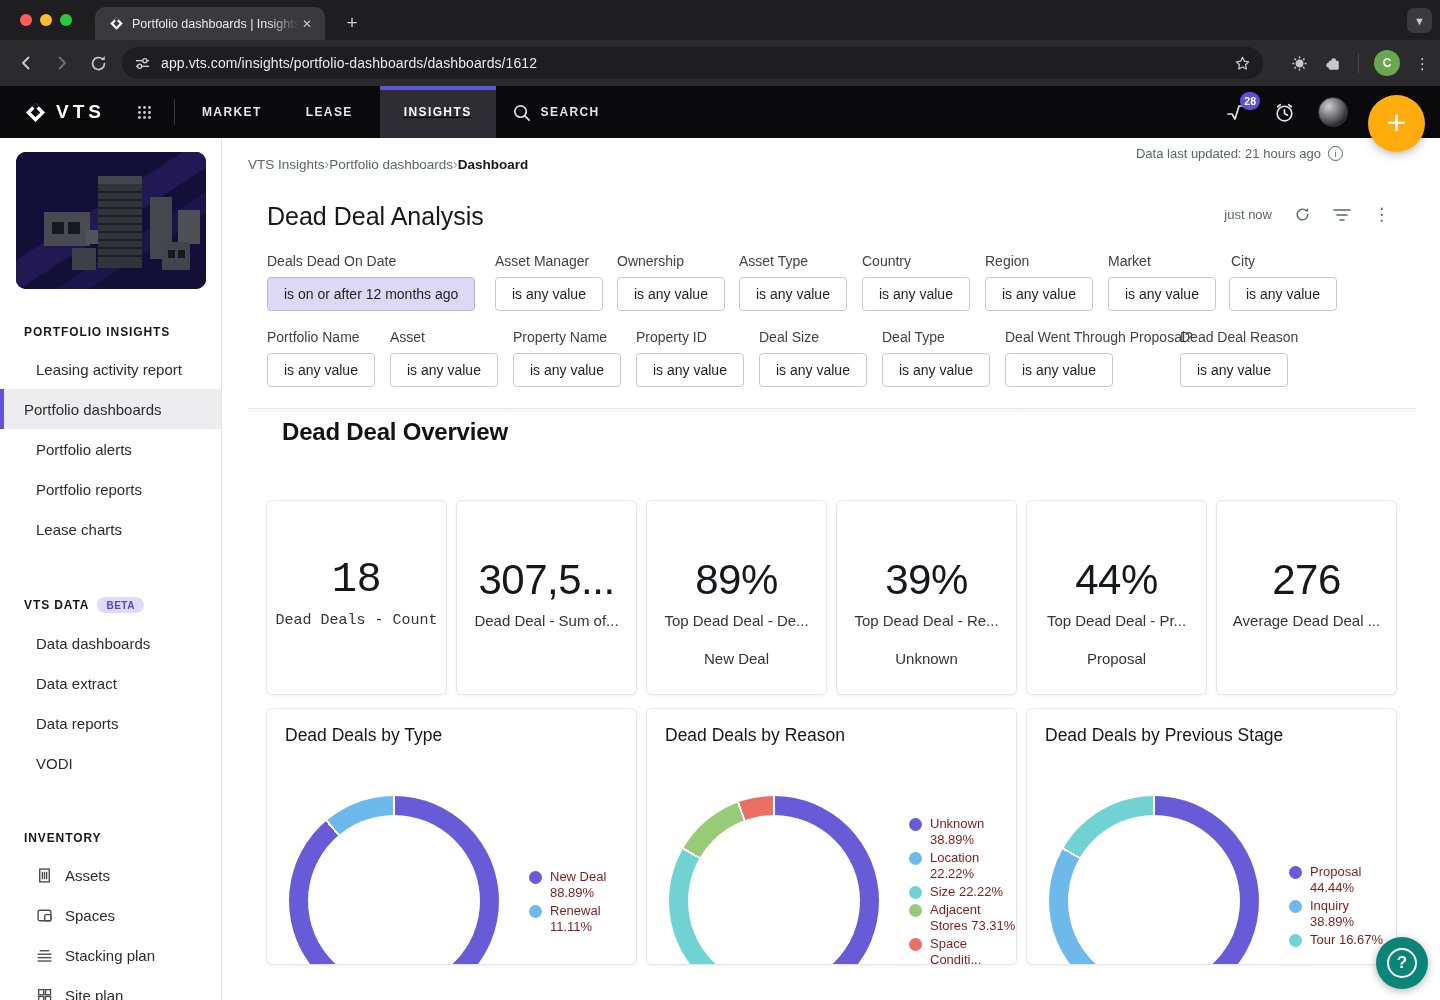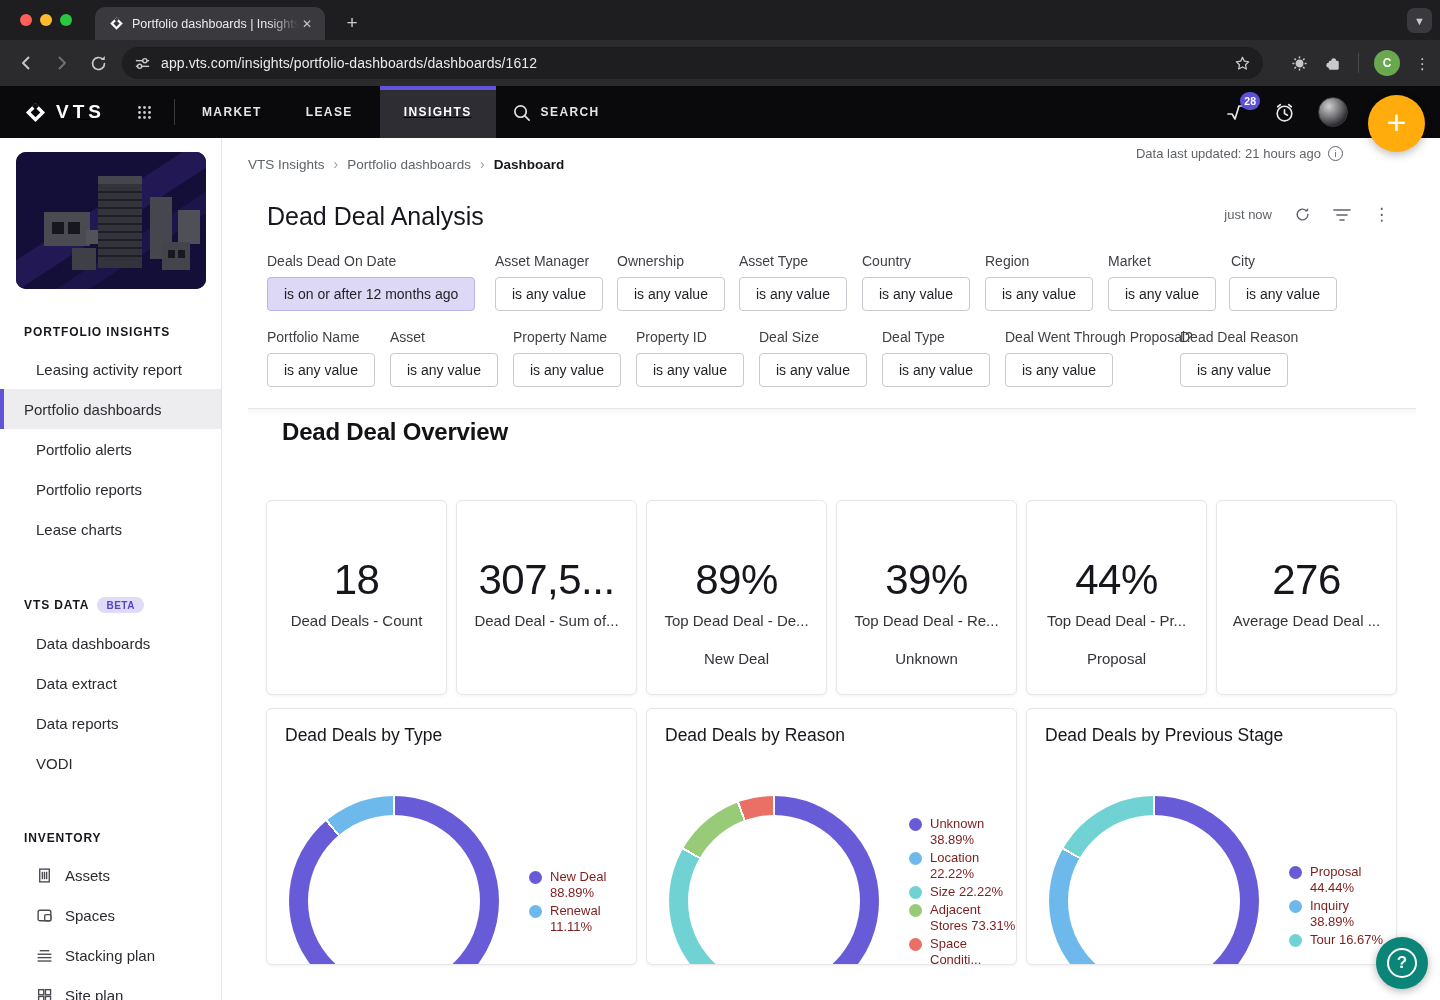--- a/index.html
+++ b/index.html
@@ -50,21 +50,21 @@
   .sb-head.mt48{margin-top:48px;}
   .beta-badge{margin-left:8px;background:#E0DBF8;color:#5348C7;font-size:10px;font-weight:700;letter-spacing:.5px;padding:2.5px 9px;border-radius:9px;}
   .sb-item{height:40px;display:flex;align-items:center;padding-left:36px;font-size:15px;color:#2B2B31;cursor:default;}
   .sb-item.active{background:#EDEDEF;border-left:4px solid #6254D8;padding-left:20px;}
   .sb-item .sb-icon{margin-right:12px;display:flex;}
 
   
   .main{position:absolute;left:222px;top:138px;width:1218px;height:862px;background:#fff;overflow:hidden;}
   .dlu{position:absolute;right:97px;top:8px;font-size:13px;color:#5F6368;display:flex;align-items:center;gap:7px;}
   .info-icon{width:15px;height:15px;border:1.3px solid #5F6368;border-radius:50%;display:inline-flex;align-items:center;justify-content:center;font-size:9.5px;color:#5F6368;font-style:normal;}
-  .breadcrumb{position:absolute;left:26px;top:18px;font-size:13.5px;color:#5F6368;display:flex;align-items:center;gap:9px;}
+  .breadcrumb{position:absolute;left:26px;top:18px;font-size:13.5px;color:#5F6368;display:flex;align-items:center;}
   .crumb-current{color:#16161D;font-weight:700;}
   .crumb-sep{color:#9AA0A6;font-size:14px;}
   .page-title{position:absolute;left:45px;top:64px;font-size:25px;font-weight:500;color:#16161D;}
   .hdr-controls{position:absolute;right:50px;top:68px;display:flex;align-items:center;gap:22px;color:#5F6368;}
   .hdr-controls .just-now{font-size:13px;}
 
   .fg{position:absolute;}
   .fg.r1{top:115px;} .fg.r2{top:191px;}
   .fg-label{font-size:14px;color:#3F3F46;margin-bottom:8px;white-space:nowrap;}
   .pill{height:34px;display:inline-flex;align-items:center;padding:0 16px;border:1px solid #C9C9D0;border-radius:4px;background:#fff;font-size:14px;color:#1F1F24;white-space:nowrap;cursor:pointer;}
@@ -429,21 +429,21 @@
     </div>
     <div class="fg r2" style="left:958px;">
       <div class="fg-label">Dead Deal Reason</div>
       <div class="pill">is any value</div>
     </div>
 
     <div class="embed-divider"></div>
     <div class="embed-shadow"></div>
     <div class="overview-title">Dead Deal Overview</div>
 
-    <div class="kpi" style="left:44px;">
+    <div class="kpi" style="left:44px;font-family:Liberation Mono, monospace;">
       <div class="kpi-value">18</div>
       <div class="kpi-label">Dead Deals - Count</div>
     </div>
     <div class="kpi" style="left:234px;">
       <div class="kpi-value">307,5...</div>
       <div class="kpi-label">Dead Deal - Sum of...</div>
     </div>
     <div class="kpi" style="left:424px;">
       <div class="kpi-value">89%</div>
       <div class="kpi-label">Top Dead Deal - De...</div>

